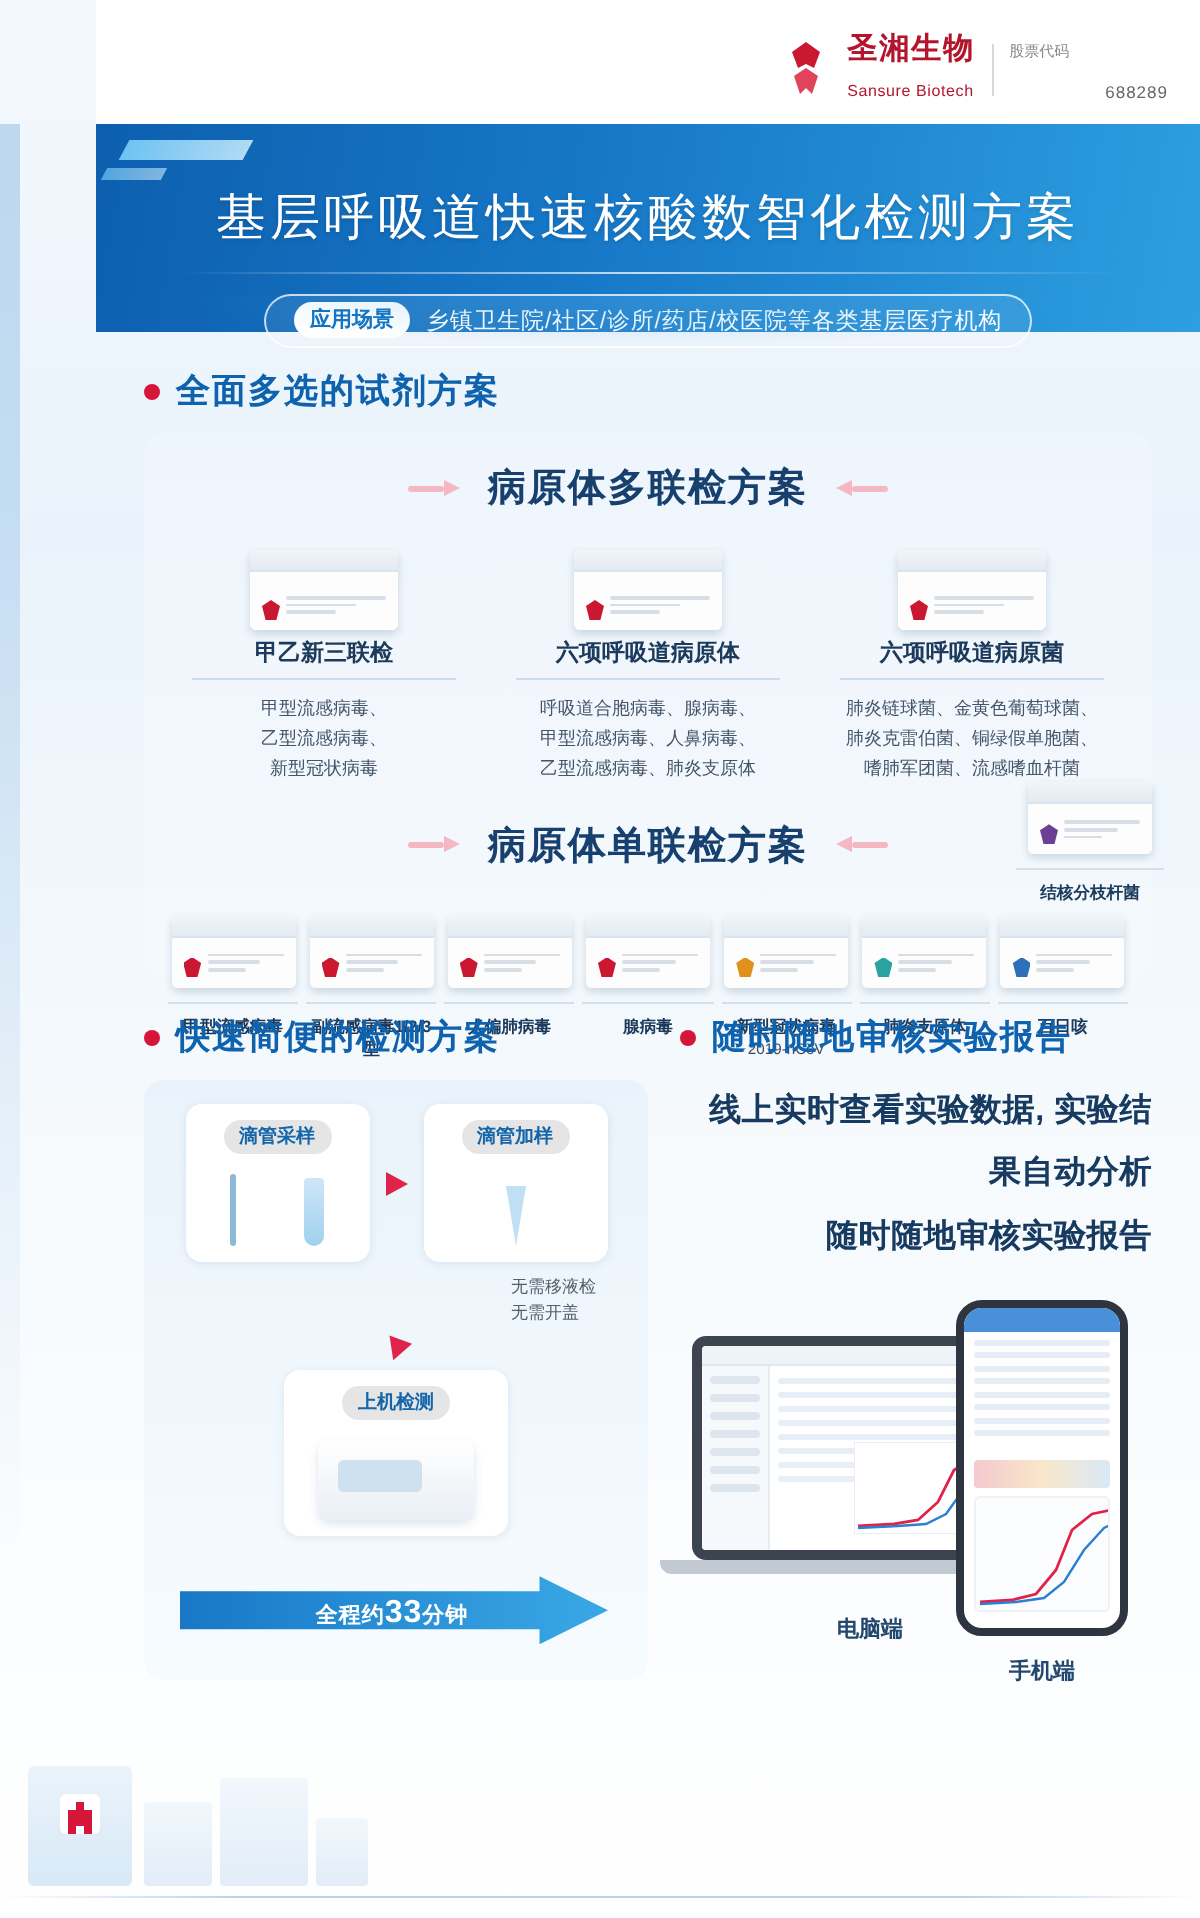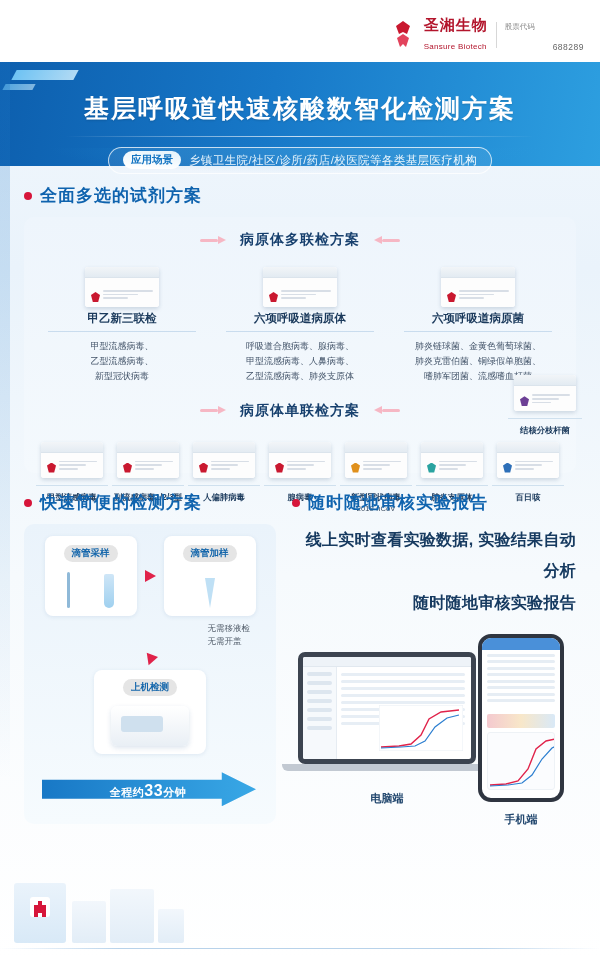--- a/index.html
+++ b/index.html
@@ -8,20 +8,21 @@
     font-family: "Liberation Sans", "DejaVu Sans", sans-serif;
     background: #ffffff;
     overflow: hidden;
     position: relative;
   }
   .poster {
     position: relative;
     width: 600px; height: 959px;
     background: linear-gradient(180deg, #f3f8fd 0%, #eaf3fb 28%, #f6fafd 60%, #ffffff 100%);
     overflow: hidden;
+    padding-left: 48px;
   }
   
   .topbar {
     position: relative;
     height: 62px;
     background: #ffffff;
   }
   .brand {
     position: absolute; right: 16px; top: 14px;
     display: flex; align-items: center; gap: 8px;
@@ -52,21 +53,21 @@
     position: absolute; left: 14px; top: 8px;
     width: 62px; height: 10px;
     background: linear-gradient(90deg,#7fd4ff,#cdeeff);
     transform: skewX(-28deg);
     opacity: .85;
   }
   .ribbon.small { left: 4px; top: 22px; width: 30px; height: 6px; opacity:.6;}
   .main-title {
     text-align: center;
     font-size: 25px;
-    font-weight: bold;
+    font-weight: normal;
     letter-spacing: 2px;
     margin-top: 16px;
     text-shadow: 0 1px 2px rgba(0,0,0,.15);
   }
   .title-rule {
     width: 470px; height: 1px; margin: 11px auto 0;
     background: linear-gradient(90deg, rgba(255,255,255,0), rgba(255,255,255,.75), rgba(255,255,255,0));
   }
   .scene-row {
     margin-top: 10px;
@@ -99,21 +100,21 @@
   .panel {
     background: linear-gradient(180deg,#eef5fc 0%, #f4f9fd 100%);
     border-radius: 10px;
     padding: 14px 12px 12px;
   }
   .sub-title-row {
     display: flex; align-items: center; justify-content: center; gap: 14px;
     margin-bottom: 12px;
   }
   .sub-title {
-    font-size: 14px; font-weight: bold; color: #17406e; letter-spacing: 1px;
+    font-size: 19px; font-weight: bold; color: #17406e; letter-spacing: 1px;
   }
   .arrow-r, .arrow-l {
     width: 26px; height: 9px; position: relative; flex: none;
   }
   .arrow-r:before, .arrow-l:before {
     content:""; position:absolute; top:3px; left:0; width: 18px; height:3px;
     background: #f6b7c4; border-radius: 2px;
   }
   .arrow-r:after {
     content:""; position:absolute; right:0; top:0; border-left: 8px solid #f6b7c4;

